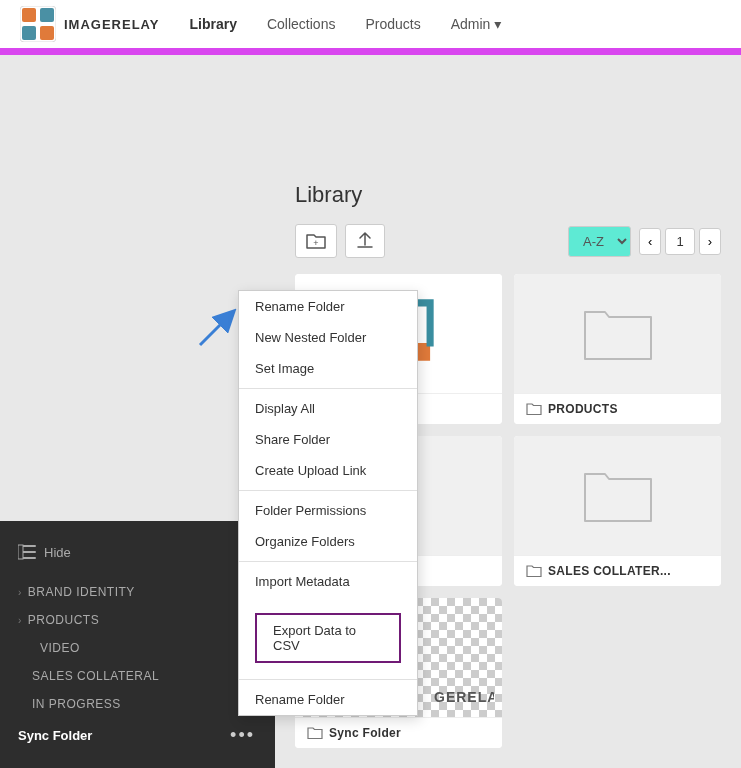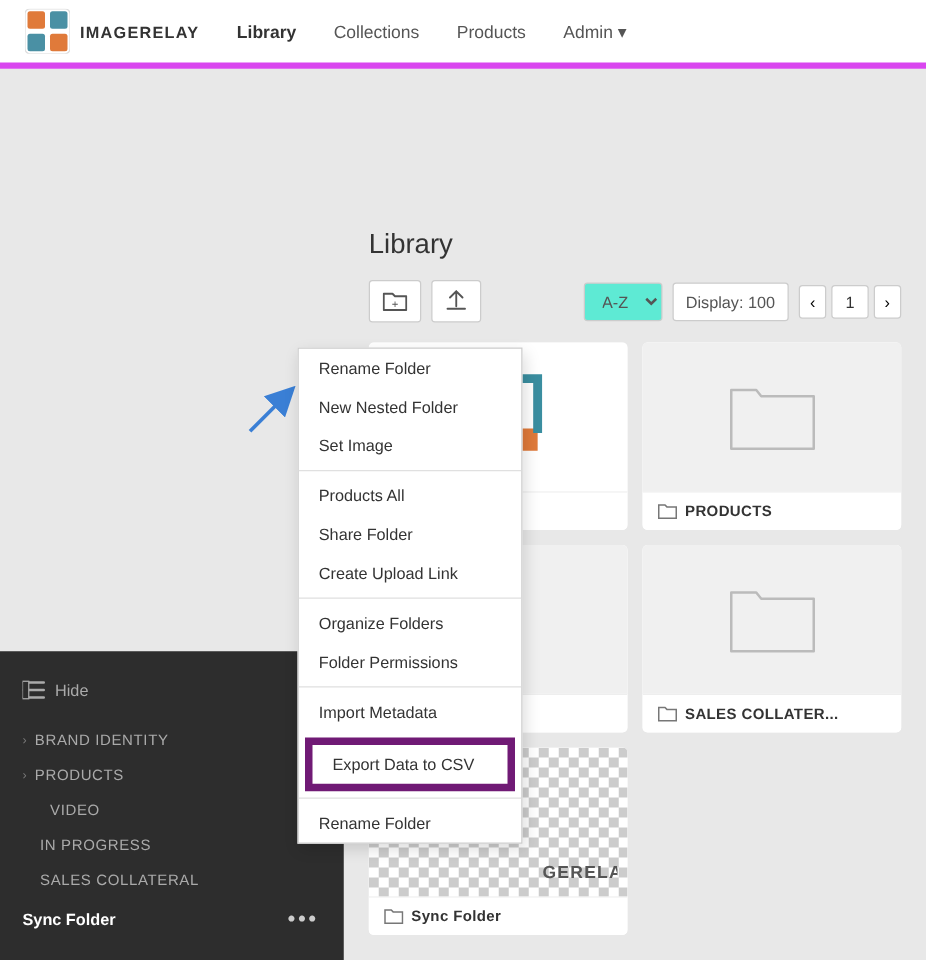--- a/index.html
+++ b/index.html
@@ -1,21 +1,21 @@
 <!DOCTYPE html>
 <html><head>
   <meta charset="utf-8">
   <style>
     * { box-sizing: border-box; margin: 0; padding: 0; }
     body { font-family: -apple-system, BlinkMacSystemFont, 'Segoe UI', Arial, sans-serif; font-size: 13px; background: #e8e8e8; width: 741px; height: 768px; overflow: hidden; }
 
     
     .topnav {
       display: flex; height: 55px;
-      background: #fff; border-bottom: 5px solid #d946ef; padding: 0 20px; position: relative; z-index: 100;
+      background: #fff; border-bottom: 7px solid #d946ef; padding: 0 20px; position: relative; z-index: 100;
     }
     .topnav-logo { display: flex; align-items: center; gap: 8px; margin-right: 30px; }
     .logo-icon { width: 36px; height: 36px; }
     .topnav-links { display: flex; gap: 30px; align-items: center; }
     .topnav-link { color: #555; font-size: 14px; cursor: pointer; padding: 4px 0; text-decoration: none; }
     .topnav-link.active { color: #333; font-weight: 600; }
     .topnav-link.admin { display: flex; align-items: center; gap: 4px; }
 
     
     .layout { display: flex; height: calc(768px - 55px); align-items: flex-end; }
@@ -39,21 +39,21 @@
       position: absolute; left: 180px; top: 245px; z-index: 200;
     }
 
     
     .context-menu {
       position: absolute; left: 238px; top: 270px;
       background: #fff; border: 1px solid #ccc; box-shadow: 2px 4px 12px rgba(0,0,0,0.15);
       width: 180px; z-index: 300; font-size: 13px;
     }
     .ctx-item { padding: 8px 16px; cursor: pointer; color: #333; }
-    .ctx-item.highlighted { border: 6px solid #701a75; background: #fff; color: #333; margin: 5px; }
+    .ctx-item.highlighted { border: 2px solid #701a75; background: #fff; color: #333; margin: 16px; }
     .ctx-divider { border: none; border-top: 1px solid #e0e0e0; margin: 4px 0; }
 
     
     .main { flex: 1; background: #e8e8e8; padding: 20px 20px; overflow-y: auto; }
     .main-title { font-size: 22px; font-weight: 400; color: #333; margin-bottom: 16px; }
 
     
     .toolbar { display: flex; align-items: center; gap: 8px; margin-bottom: 16px; }
     .toolbar-btn { background: #fff; border: 1px solid #ccc; border-radius: 3px; padding: 7px 10px; cursor: pointer; display: flex; align-items: center; gap: 5px; color: #555; font-size: 13px; }
     .toolbar-spacer { flex: 1; }
@@ -119,54 +119,54 @@
       <span>BRAND IDENTITY</span>
     </div>
     <div class="sidebar-item">
       <span class="sidebar-chevron">›</span>
       <span>PRODUCTS</span>
     </div>
     <div class="sidebar-item" style="padding-left:40px;">
       <span>VIDEO</span>
     </div>
     <div class="sidebar-item" style="padding-left:32px;">
+      <span>SALES COLLATERAL</span>
+    </div>
+    <div class="sidebar-item" style="padding-left:32px;">
       <span>IN PROGRESS</span>
-    </div>
-    <div class="sidebar-item" style="padding-left:32px;">
-      <span>SALES COLLATERAL</span>
     </div>
 
     <div class="sidebar-syncfolder-row">
       <span>Sync Folder</span>
       <button class="three-dot-btn">•••</button>
     </div>
   </aside>
 
   <div class="arrow-indicator" style="position:fixed; left:190px; top:305px; z-index:200;">
     <svg width="50" height="50" viewBox="0 0 50 50">
       <defs>
         <marker id="arrowhead" markerWidth="8" markerHeight="8" refX="4" refY="4" orient="auto">
           <polygon points="0 0, 8 4, 0 8" fill="#3a7fd5"></polygon>
         </marker>
       </defs>
       <line x1="10" y1="40" x2="38" y2="12" stroke="#3a7fd5" stroke-width="3" marker-end="url(#arrowhead)"></line>
     </svg>
   </div>
 
-  <div class="context-menu" style="position:fixed; left:238px; top:278px;">
+  <div class="context-menu" style="position:fixed; left:238px; top:290px;">
     <div class="ctx-item">Rename Folder</div>
     <div class="ctx-item">New Nested Folder</div>
     <div class="ctx-item">Set Image</div>
     <hr class="ctx-divider">
-    <div class="ctx-item">Products All</div>
+    <div class="ctx-item">Display All</div>
     <div class="ctx-item">Share Folder</div>
     <div class="ctx-item">Create Upload Link</div>
     <hr class="ctx-divider">
+    <div class="ctx-item">Folder Permissions</div>
     <div class="ctx-item">Organize Folders</div>
-    <div class="ctx-item">Folder Permissions</div>
     <hr class="ctx-divider">
     <div class="ctx-item">Import Metadata</div>
     <div class="ctx-item highlighted">Export Data to CSV</div>
     <hr class="ctx-divider">
     <div class="ctx-item">Rename Folder</div>
   </div>
 
   <main class="main">
     <h1 class="main-title">Library</h1>
 
@@ -180,21 +180,20 @@
       <button class="toolbar-btn">
         <svg width="18" height="18" viewBox="0 0 18 18">
           <path d="M9 1v12M4 6l5-5 5 5M2 15h14" fill="none" stroke="#555" stroke-width="1.5" stroke-linecap="round"></path>
         </svg>
       </button>
       <div class="toolbar-spacer"></div>
       <select class="sort-select">
         <option>A-Z</option>
         <option>Z-A</option>
       </select>
-      <div class="display-btn">Display: 100</div>
       <div class="pagination">
         <button class="page-btn">‹</button>
         <span class="page-num">1</span>
         <button class="page-btn">›</button>
       </div>
     </div>
 
     <div class="folders-grid">
 
       <div class="folder-card">

